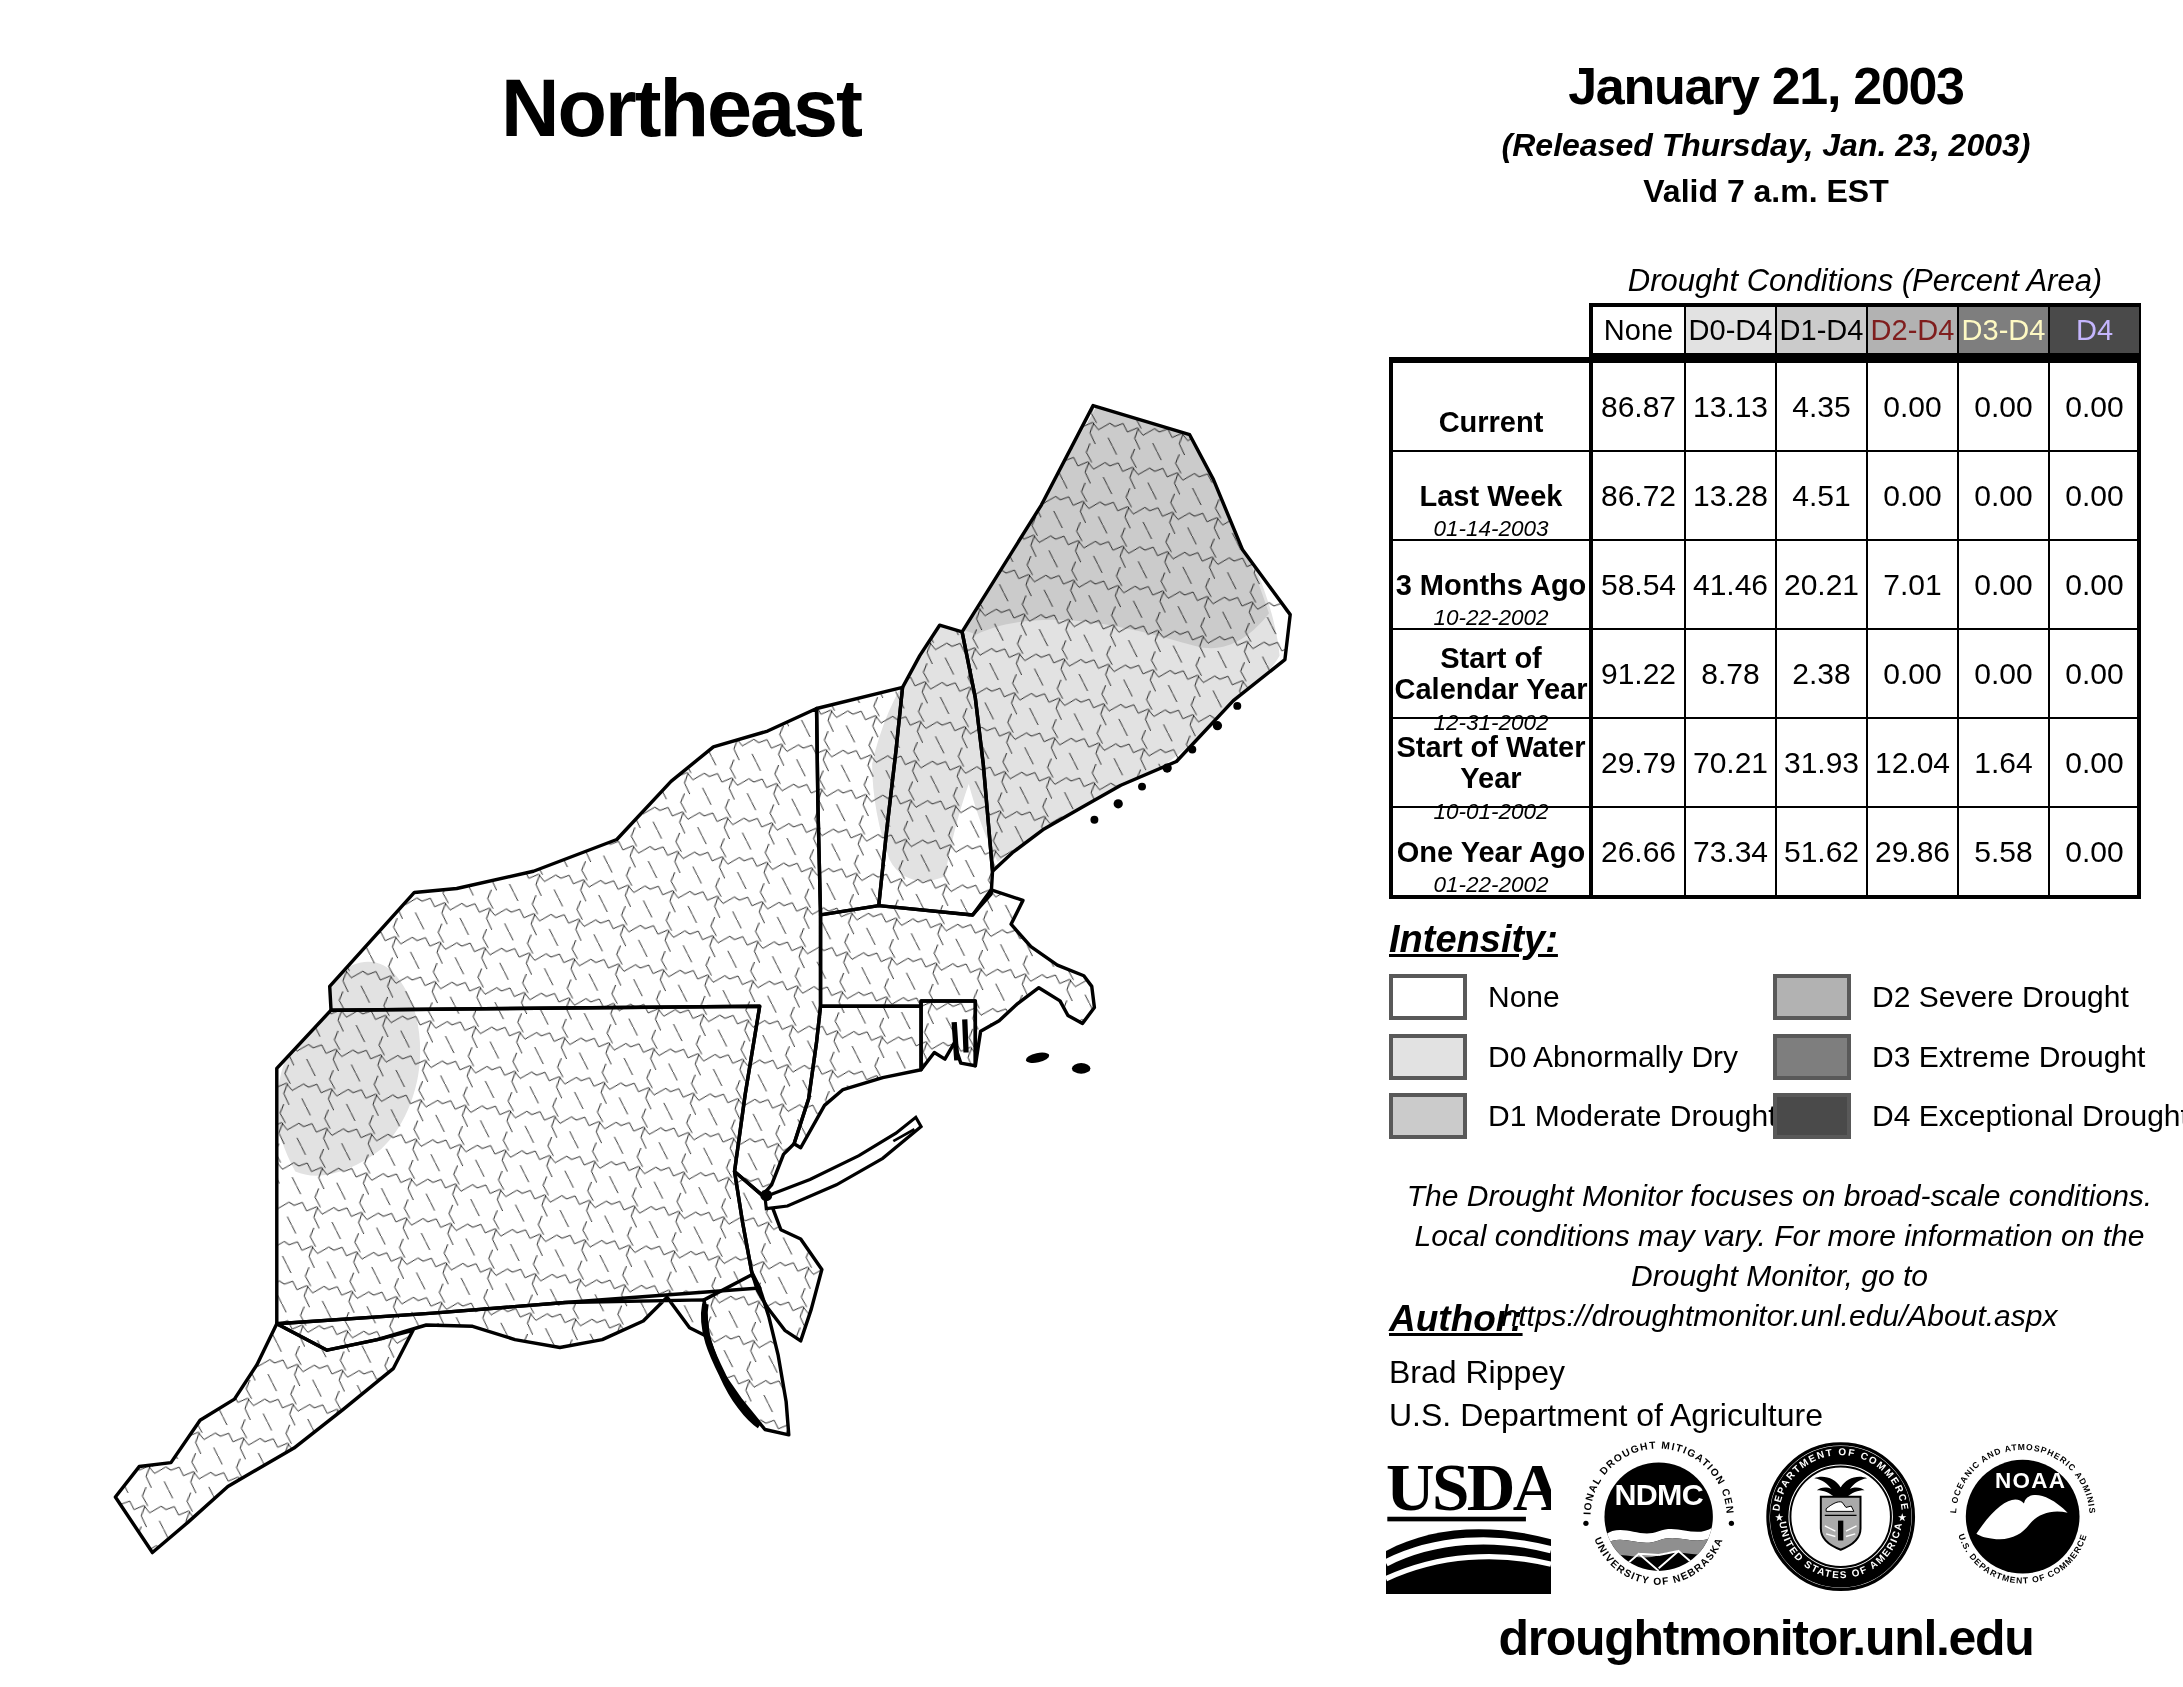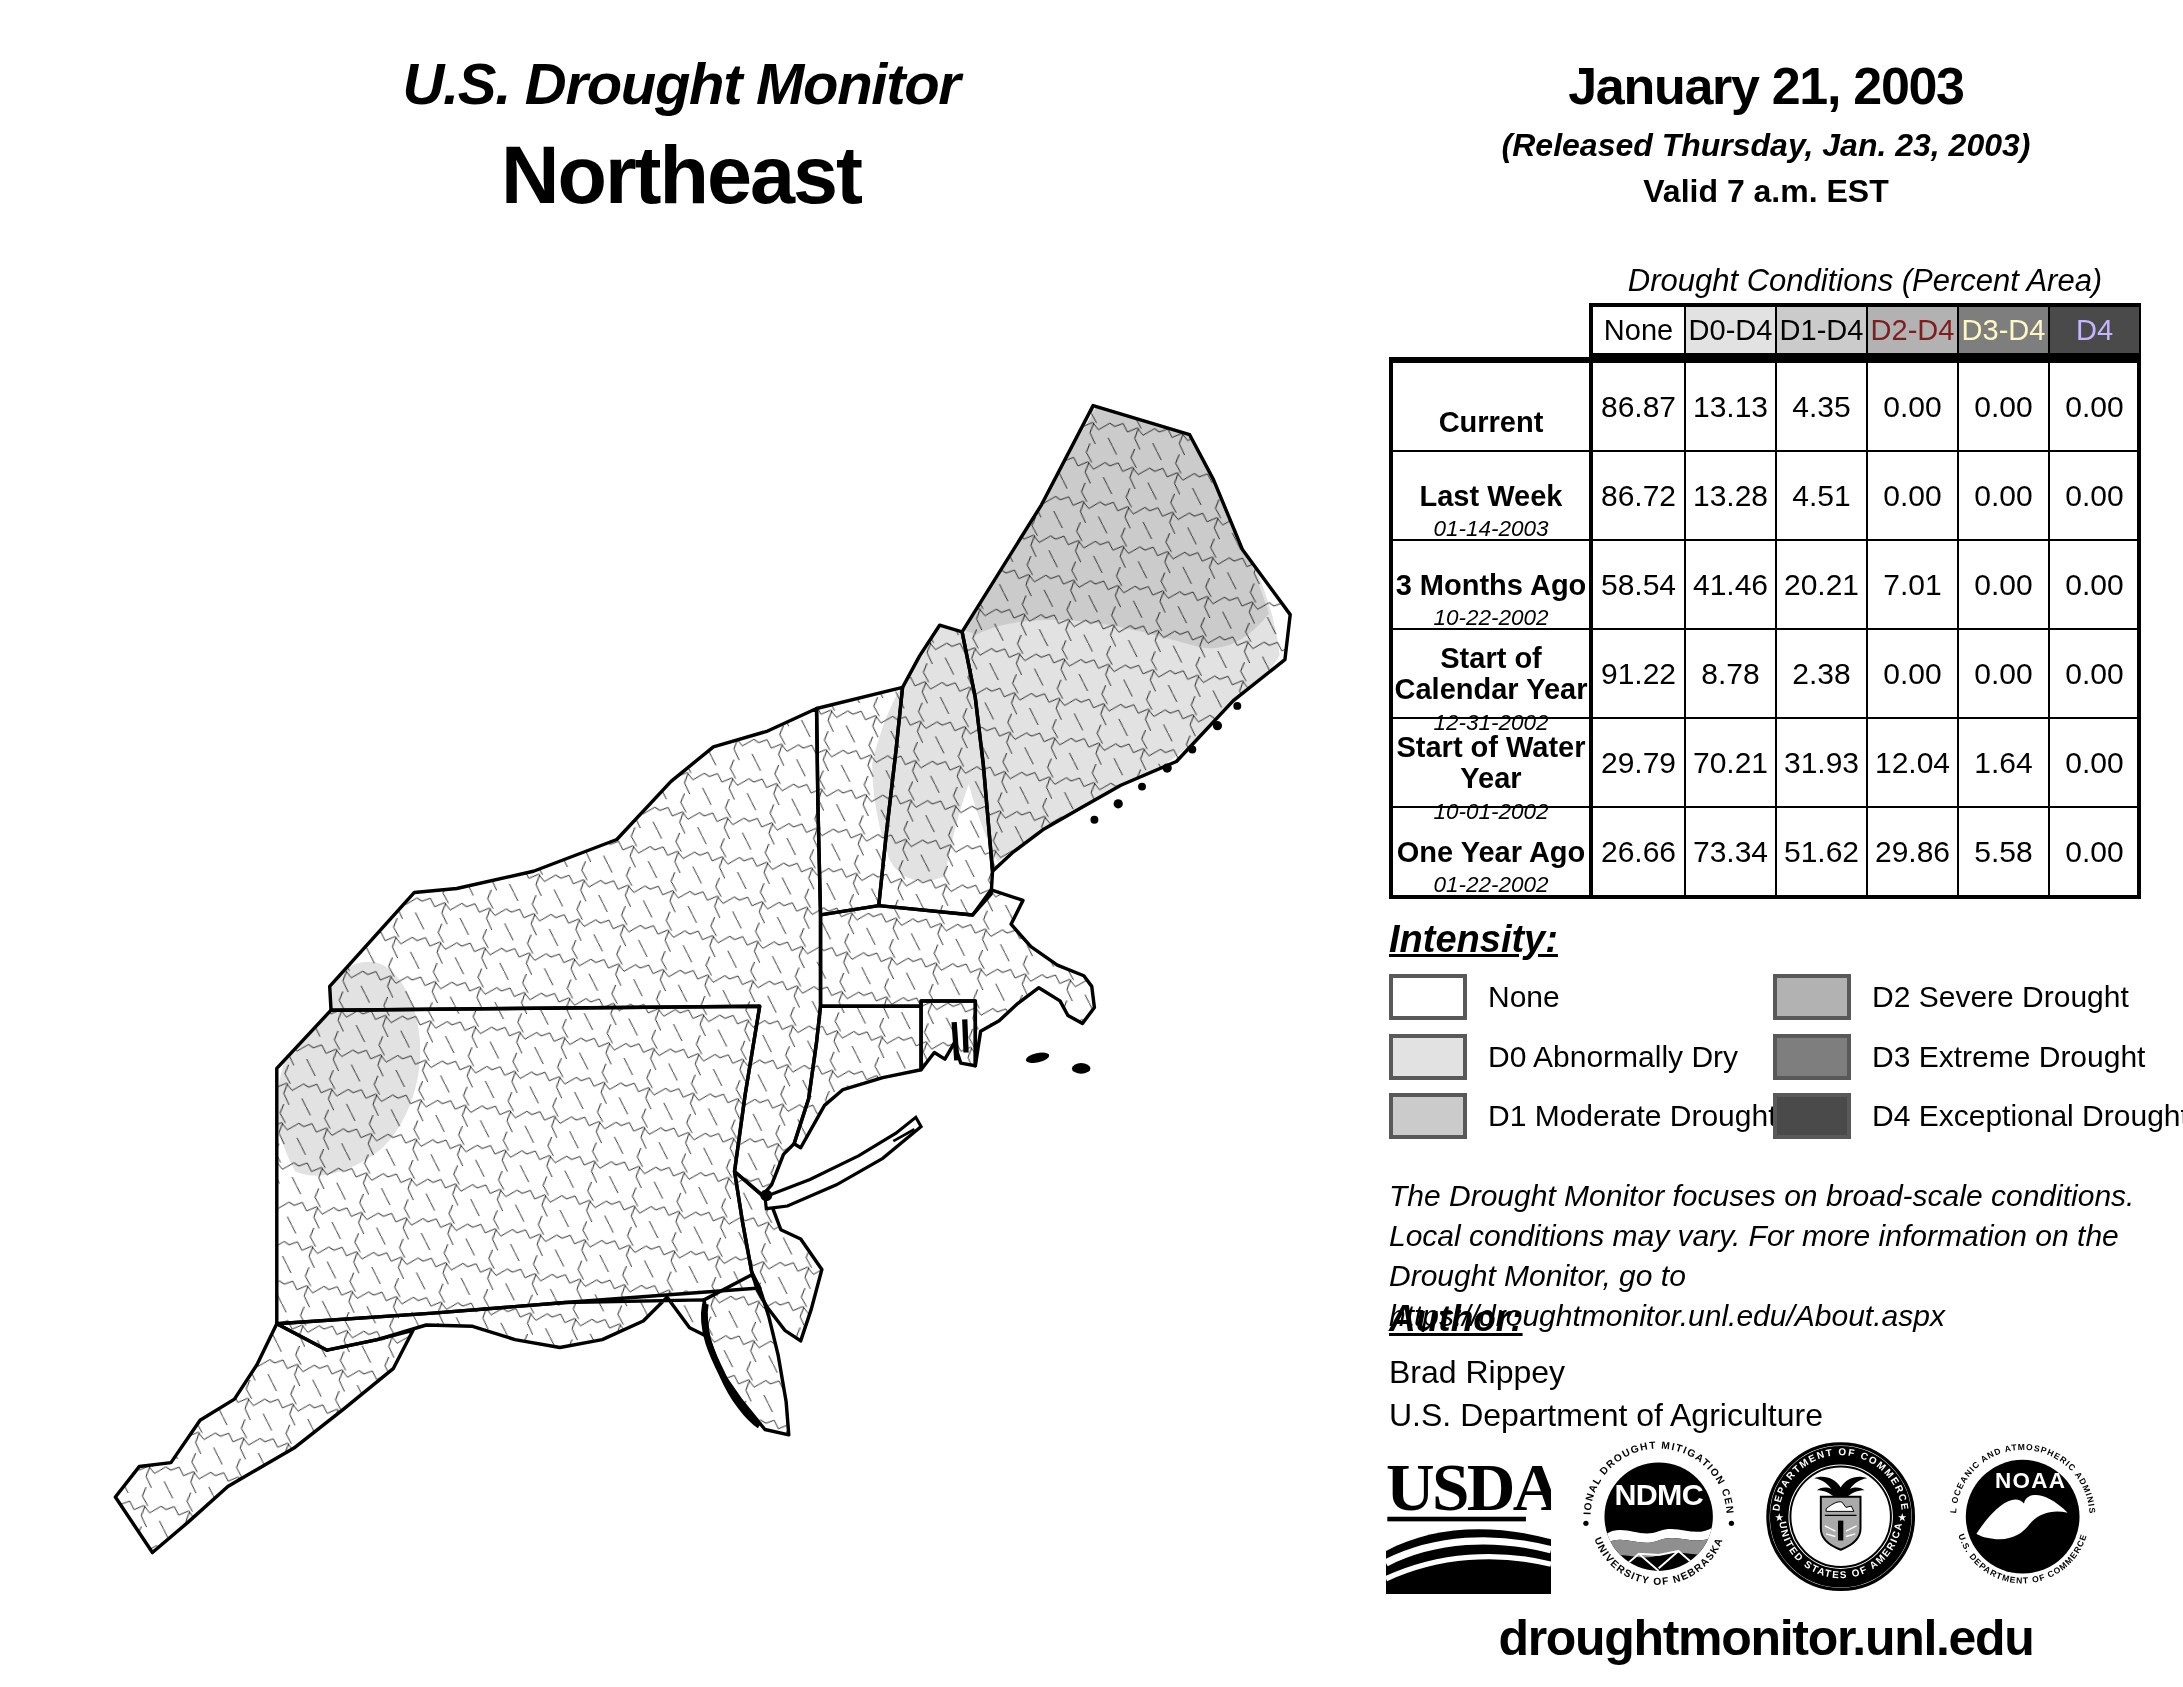--- a/index.html
+++ b/index.html
@@ -45,39 +45,38 @@
   .intensity-label{position:absolute;top:918px;left:0;font-size:38px;font-weight:bold;
     font-style:italic;text-decoration:underline;}
   .legend{position:absolute;top:974px;left:0;width:754px;height:198px;}
   .leg-item{position:absolute;height:46px;display:flex;align-items:center;}
   .leg-swatch{width:70px;height:38px;border:4px solid #595959;box-sizing:content-box;
     flex:0 0 auto;}
   .leg-name{font-size:30px;margin-left:21px;white-space:nowrap;}
 
   
   .disclaimer{position:absolute;top:1176px;left:0;width:781px;
-    font-size:30px;font-style:italic;line-height:1.33;}
+    font-size:30px;font-style:italic;line-height:1.33;text-align:center;}
   .author-label{position:absolute;top:1298px;left:0;font-size:37px;font-weight:bold;
     font-style:italic;text-decoration:underline;}
   .author-name{position:absolute;top:1354px;left:0;font-size:32px;}
   .author-org{position:absolute;top:1397px;left:0;font-size:32px;}
 
   
   .logo{position:absolute;}
   .url-line{position:absolute;top:1609px;left:0;width:754px;text-align:center;
     font-size:50px;font-weight:bold;letter-spacing:-1.3px;}
 
   
   .map-wrap{position:absolute;left:36px;top:354px;width:1323px;height:1270px;}
 </style>
 </head>
 <body>
 
 <div class="title-block">
-  <div class="title-line1">U.S. Drought Monitor</div>
   <div class="title-line2">Northeast</div>
 </div>
 
 <div class="map-wrap">
 <svg width="1323" height="1270" viewBox="0 0 1000 960" preserveAspectRatio="none">
   <defs>
     <pattern id="countyPat" width="34" height="30" patternUnits="userSpaceOnUse" patternTransform="rotate(7)">
       <path d="M0,15 L6,12 L10,18 L17,14 L22,19 L30,13 L34,15 M17,0 L15,7 L20,14 M18,14 L16,22 L21,30 M0,0 L4,6 M30,24 L34,30" stroke="#161616" stroke-width="0.7" fill="none"></path>
     </pattern>
     <path id="st-me" d="M700,210 L760,114 L799,39 L872,61 L890,95 L912,148 L948,197 L944,231 L905,262 L862,308 L820,326 L790,343 L762,359 L738,377 L723,391 L716,310 L710,260 Z"></path>

